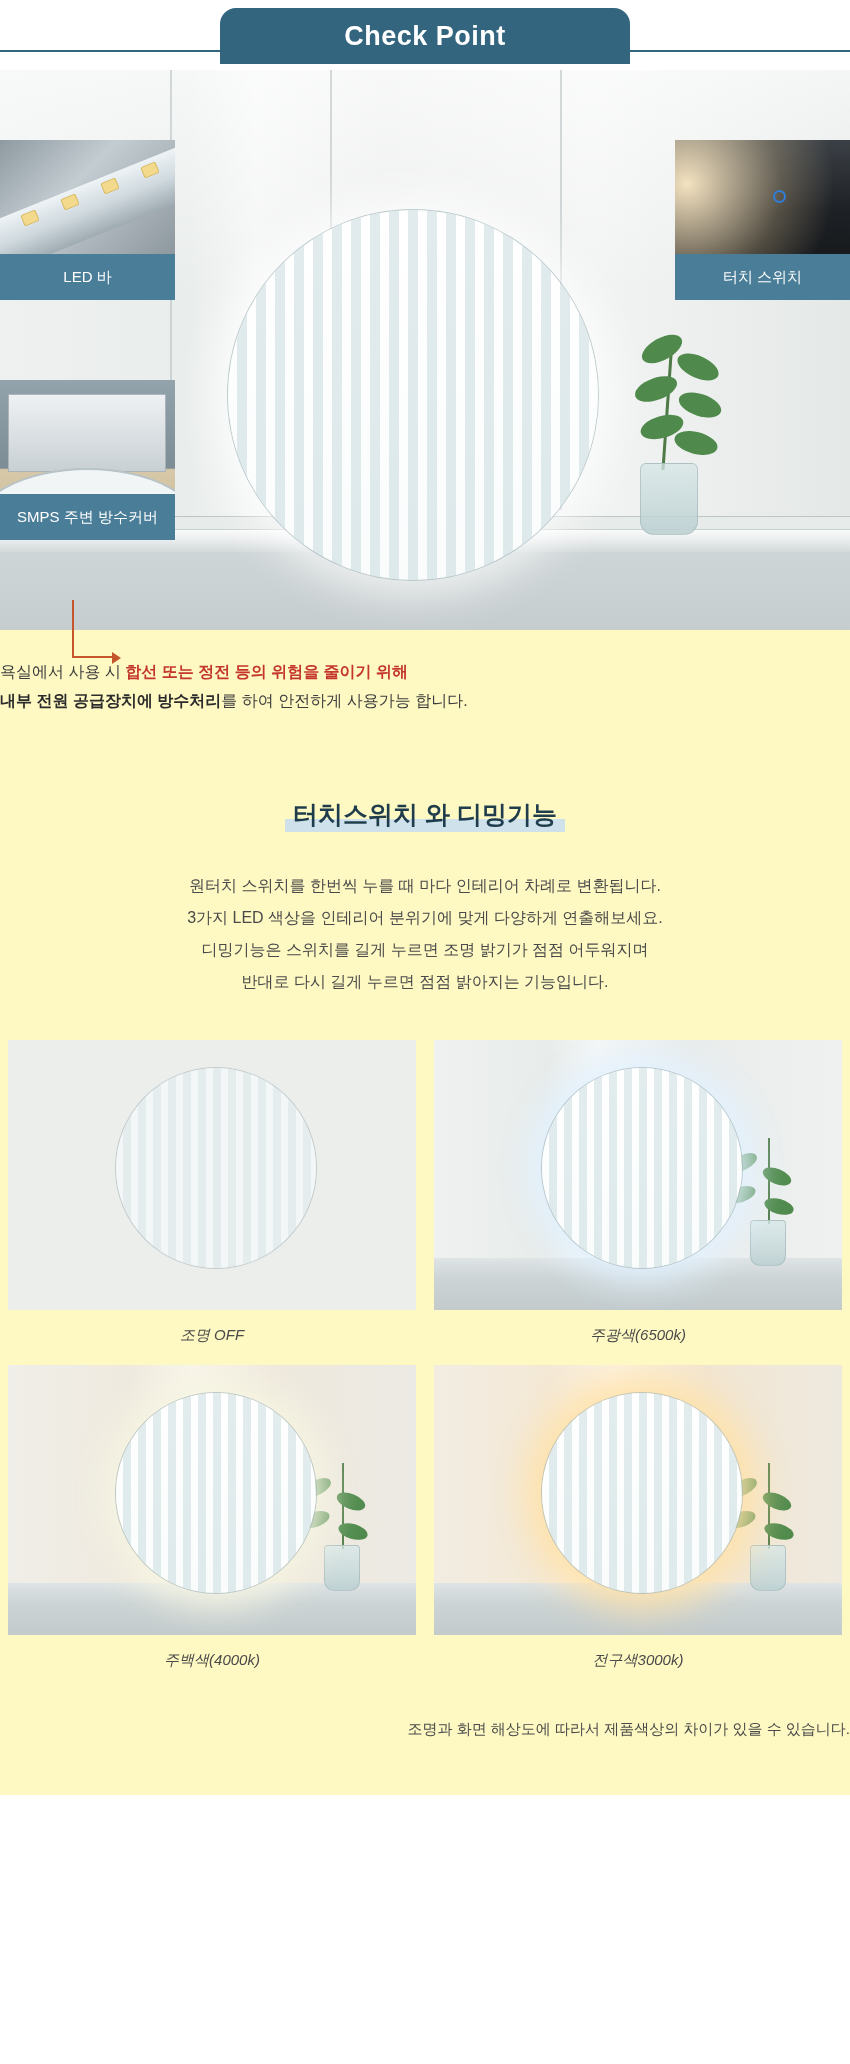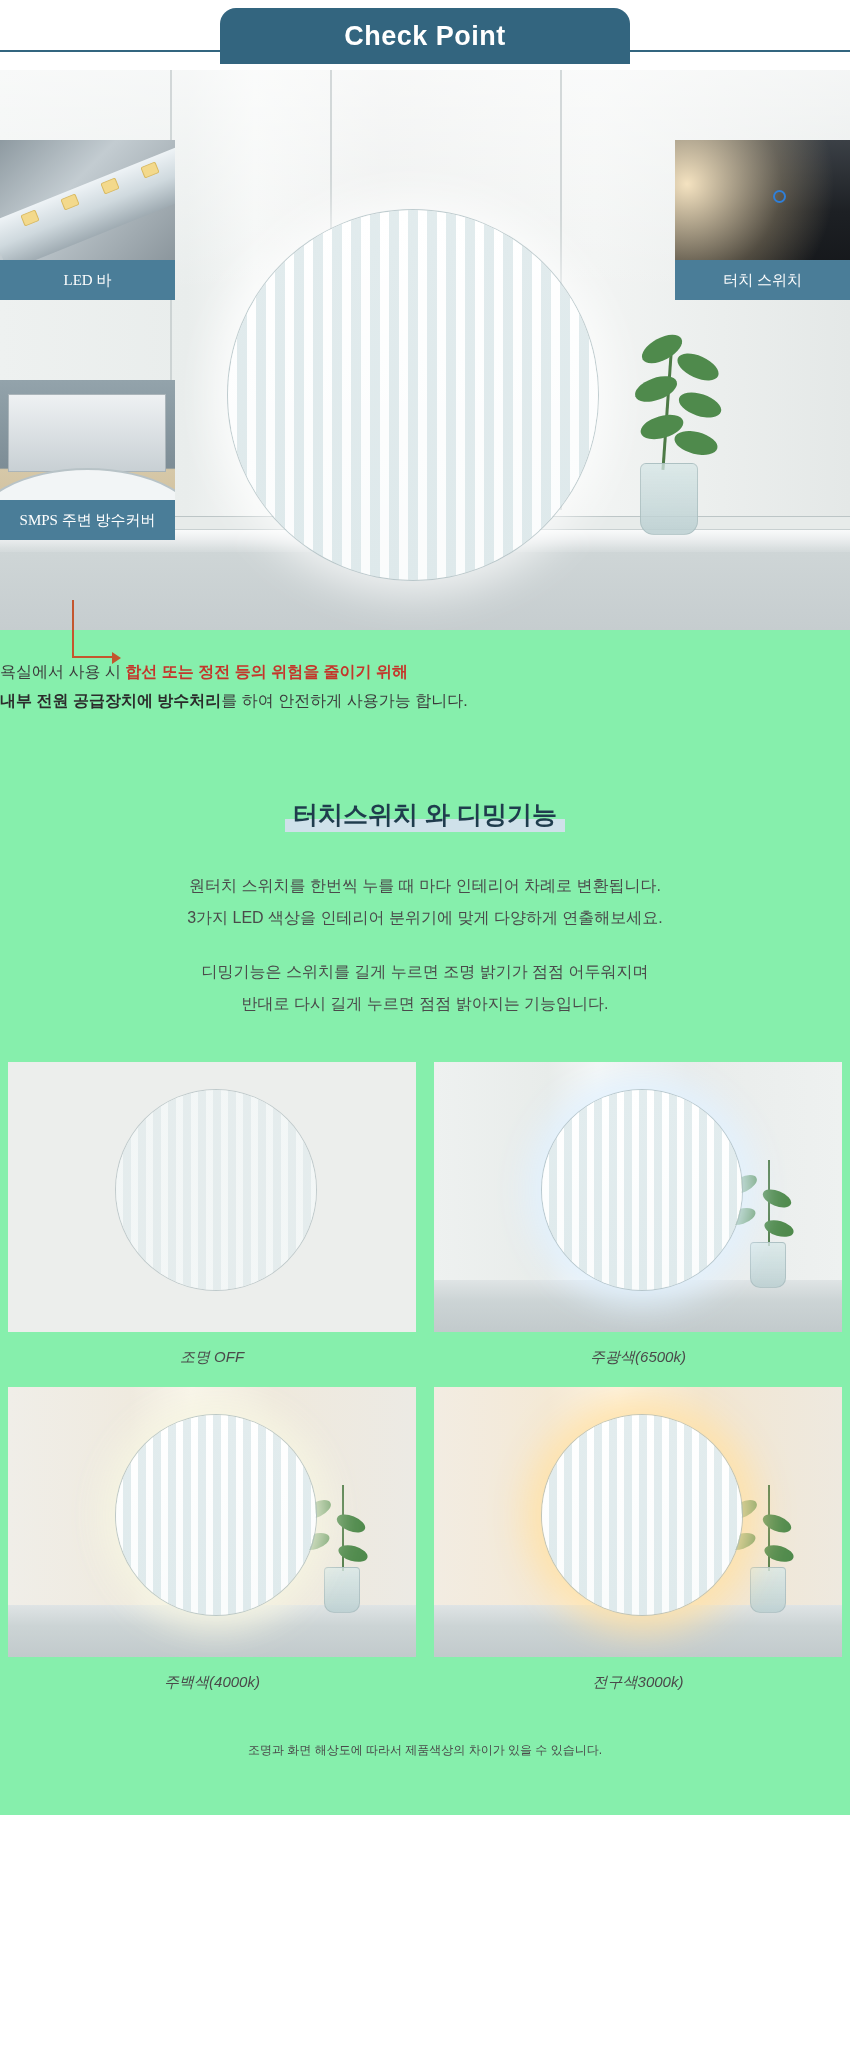--- a/index.html
+++ b/index.html
@@ -9,21 +9,21 @@
     background: #ffffff;
     font-family: "Liberation Sans", sans-serif;
   }
   body {
     width: 850px;
   }
   .page {
     position: relative;
     width: 850px;
     margin: 0 auto;
-    background: #86efac;
+    background: #fef9c3;
     overflow: hidden;
   }
 
   
   .cp-header {
     position: relative;
     height: 70px;
     background: #ffffff;
   }
   .cp-rule {
@@ -138,28 +138,27 @@
 
   
   .thumb {
     position: absolute;
     background: #c9d2d4;
     overflow: hidden;
   }
   .thumb .cap {
     position: absolute;
     left: 0; right: 0; bottom: 0;
-    height: 40px;
+    height: 46px;
     background: #4a7d98;
     color: #ffffff;
     font-size: 15px;
     display: flex;
     align-items: center;
     justify-content: center;
-    font-family: Liberation Serif, serif;
   }
   .thumb.ledbar {
     left: 0; top: 70px;
     width: 175px; height: 160px;
     background: linear-gradient(135deg, #8e9aa1 0%, #c3ccd1 35%, #7f8a91 100%);
   }
   .thumb.ledbar .bar {
     position: absolute;
     left: -10px; top: 40px;
     width: 220px; height: 52px;
@@ -265,21 +264,21 @@
     background: linear-gradient(180deg, rgba(255,255,255,0) 58%, #cfe1ea 58%, #cfe1ea 95%, rgba(255,255,255,0) 95%);
     padding: 0 8px 3px 8px;
   }
 
   .para {
     text-align: center;
     font-size: 16px;
     color: #4a4a4a;
     line-height: 2.0;
   }
-  .para.gap { margin-top: 22px; }
+  .para.gap { }
 
   
   .gallery {
     margin: 42px 0 0 0;
     display: flex;
     flex-wrap: wrap;
     gap: 16px 18px;
     justify-content: center;
   }
   .shot {
@@ -347,22 +346,22 @@
     background: #4d7a46;
   }
   .scene-leaf {
     position: absolute;
     width: 30px; height: 15px;
     border-radius: 50%;
     background: #4f8a4c;
   }
 
   .footnote {
-    text-align: center;
-    font-size: 12px;
+    text-align: right;
+    font-size: 15px;
     color: #4a4a4a;
     padding: 46px 0 56px 0;
   }
 </style>
 </head>
 <body>
 
 <div class="page">
 
   <div class="cp-header">

